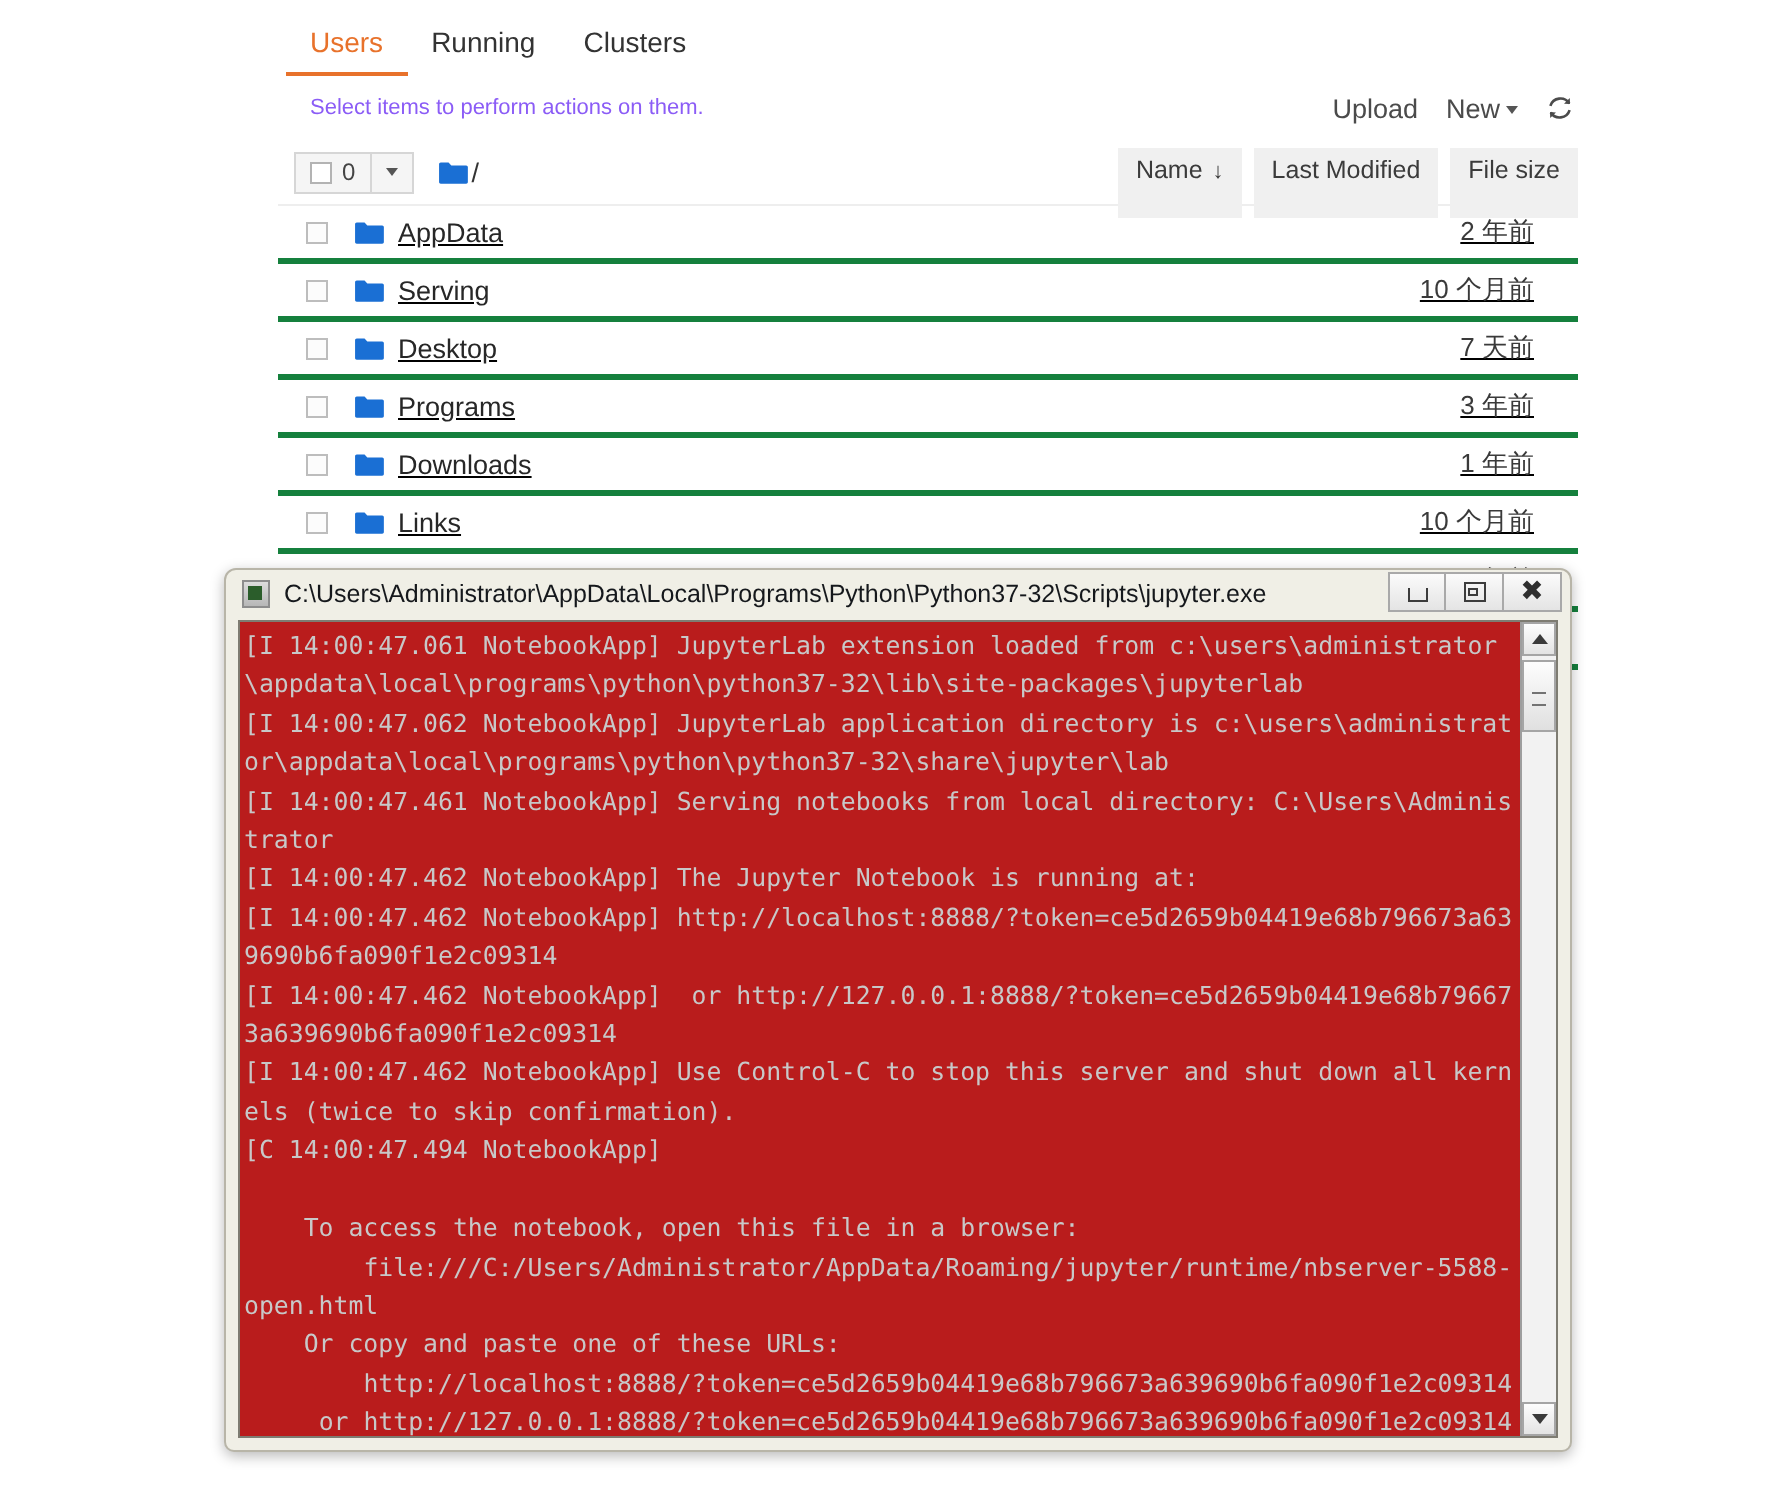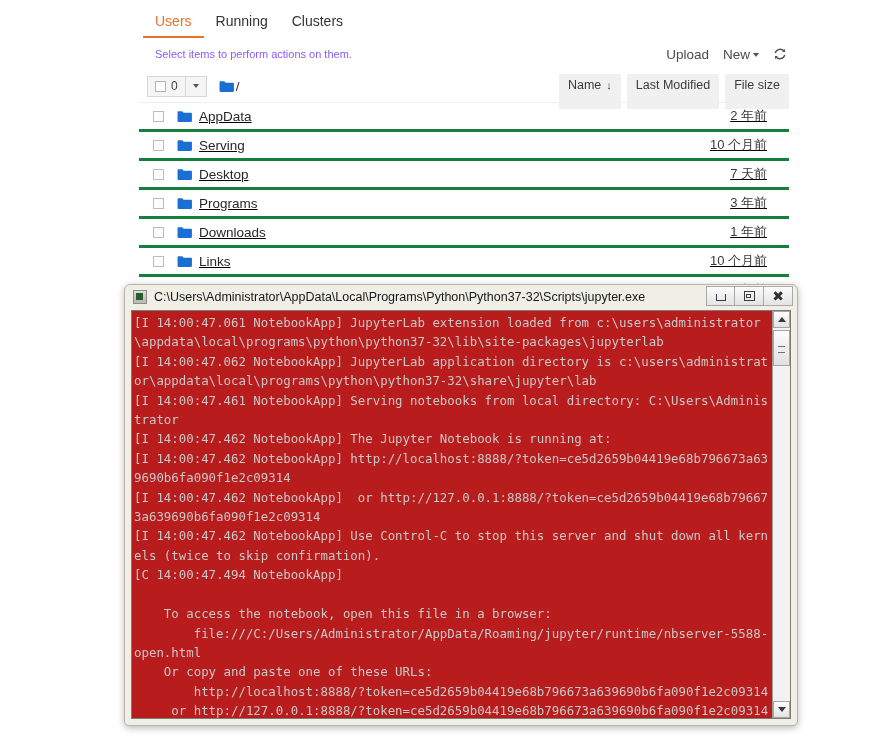--- a/index.html
+++ b/index.html
@@ -172,21 +172,21 @@
     flex: none;
     cursor: pointer;
   }
   .folder-ic { flex: none; margin-right: 7px; display:block; }
   .row-name { color: #272727; flex: 1 1 auto; }
   .row-time { color: #3a3a3a; font-size: 13px; padding-right: 22px; }
 
   
   .console-win {
     position: absolute;
-    left: 124px;
+    left: 112px;
     top: 284px;
     width: 674px;
     height: 442px;
     background: #f0efe6;
     border: 1px solid #b8b5a8;
     border-radius: 6px 6px 5px 5px;
     box-shadow: 0 2px 7px rgba(0,0,0,0.28);
     box-sizing: border-box;
   }
   .title-bar {

